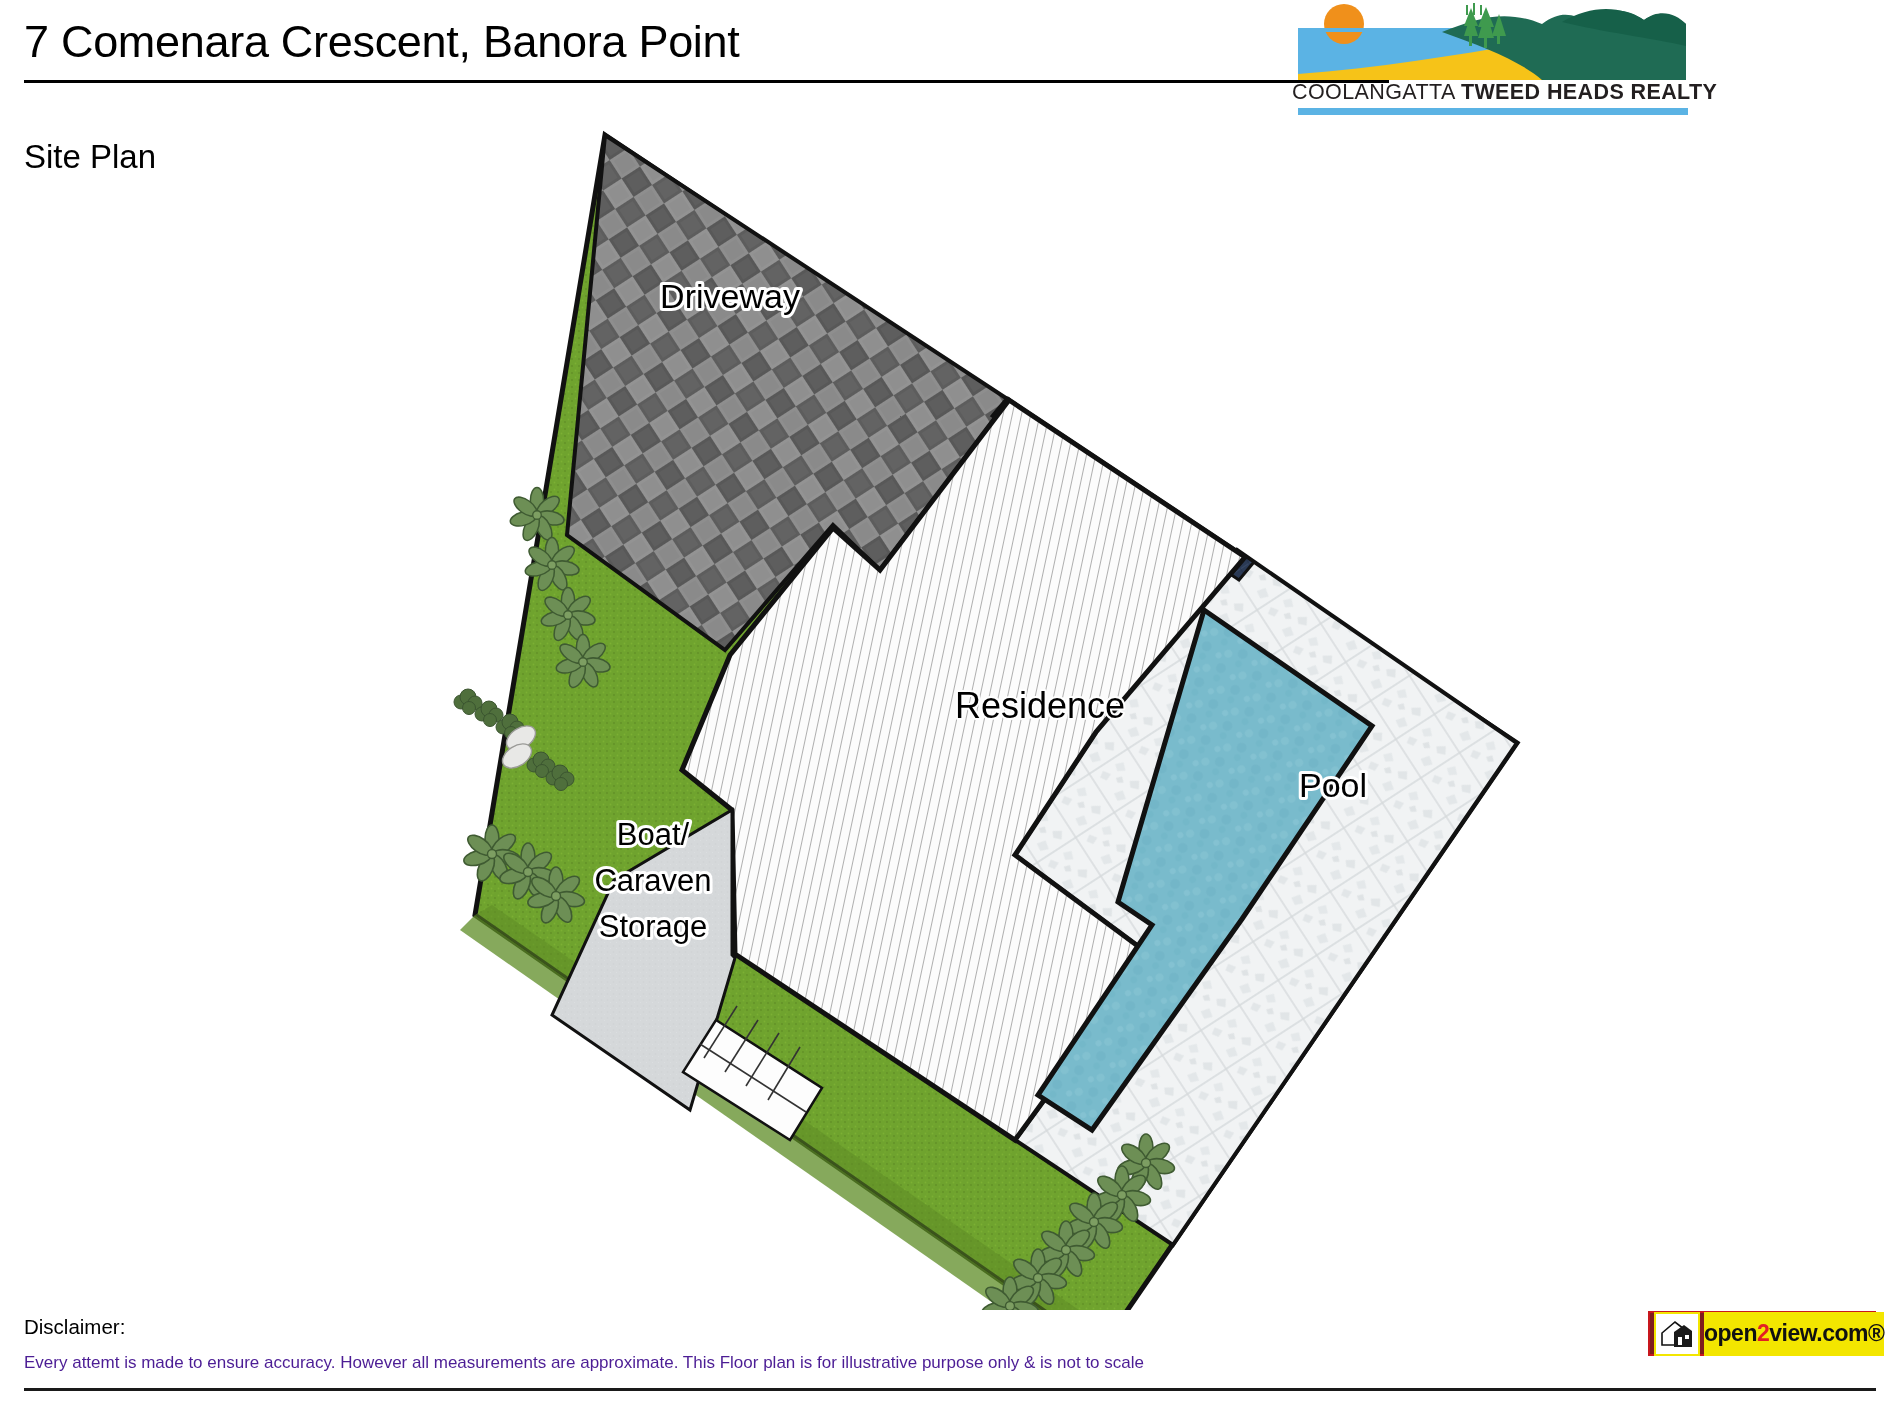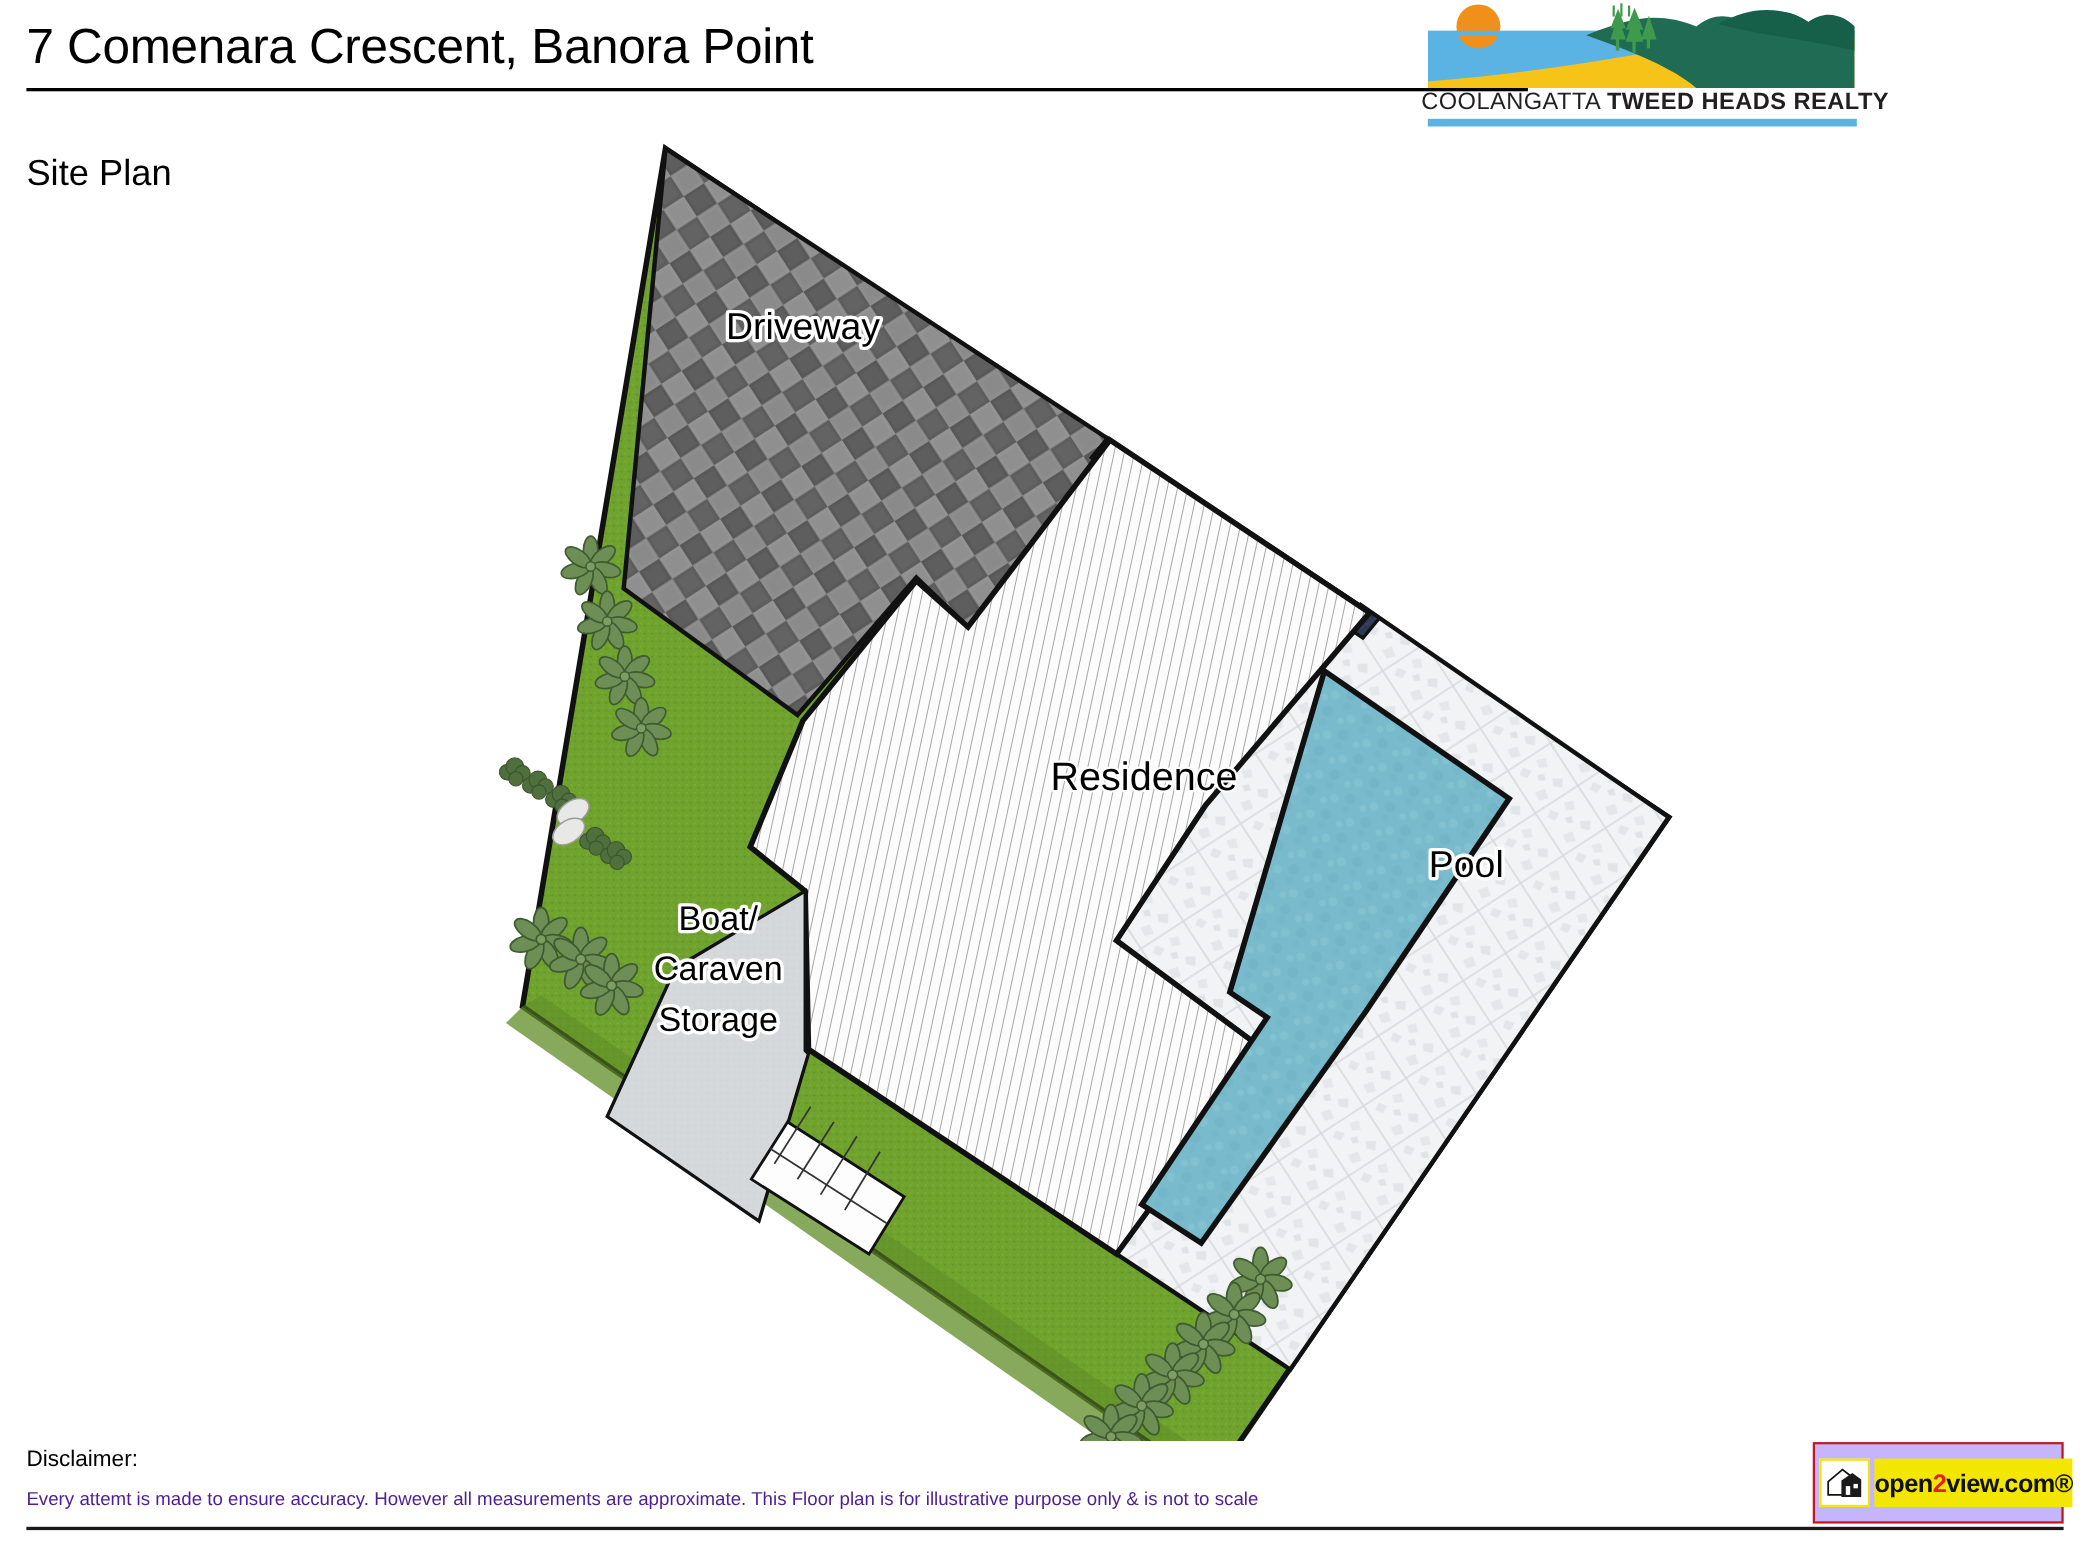--- a/index.html
+++ b/index.html
@@ -35,22 +35,22 @@
   .lbl-pool{font-size:34px;}
   .lbl-storage{font-size:31px;}
 
   
   #footer{position:absolute;left:0;bottom:0;width:1900px;height:120px;}
   #disclaimer{position:absolute;left:24px;top:10px;width:1250px;}
   #disclaimer-title{font-size:20.5px;font-weight:400;color:#000;margin-bottom:13px;}
   #disclaimer-text{font-size:17px;font-weight:400;color:#4c1d95;line-height:1.25;}
   #footer-rule{position:absolute;left:24px;bottom:34px;width:1852px;height:3px;background:#1a1a1a;}
 
-  #o2v-logo{position:absolute;right:24px;top:6px;width:228px;height:74px;
-            background:#c4b5fd;border:2px solid #c8171d;box-sizing:border-box;
+  #o2v-logo{position:absolute;right:24px;top:6px;width:228px;height:45px;
+            background:#7f1d1d;border:2px solid #c8171d;box-sizing:border-box;
             display:flex;align-items:center;padding:4px;text-align:center;}
   #o2v-house{width:46px;height:44px;background:#ffffff;border:2px solid #f3e600;
              box-sizing:border-box;display:flex;align-items:center;justify-content:center;
              flex:0 0 auto;}
   #o2v-pill{flex:1 1 auto;height:44px;margin-left:4px;background:#f3e600;
             display:flex;align-items:center;justify-content:center;}
   #o2v-pill span{font-size:23px;font-weight:800;letter-spacing:-0.5px;line-height:1;}
   .o2v-k{color:#111;}
   .o2v-2{color:#e31e24;}
   .o2v-reg{font-size:10px;vertical-align:super;color:#111;}

